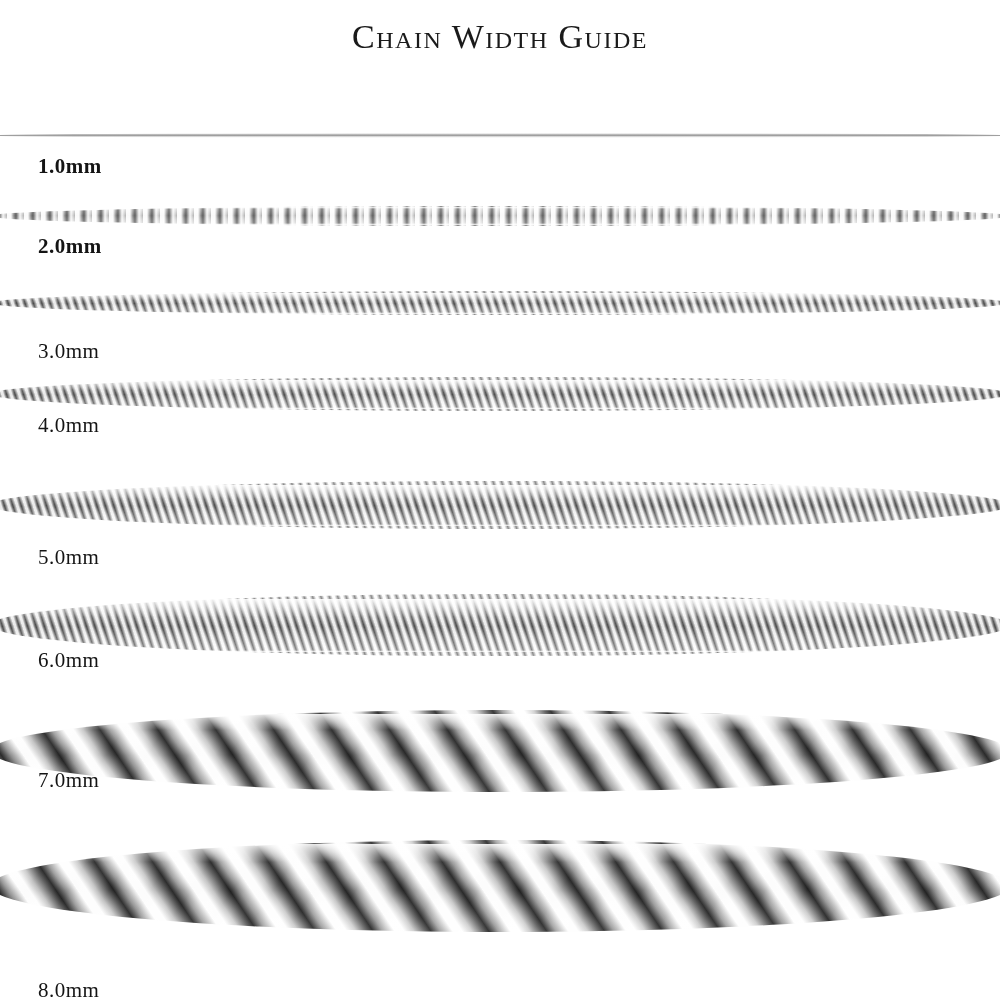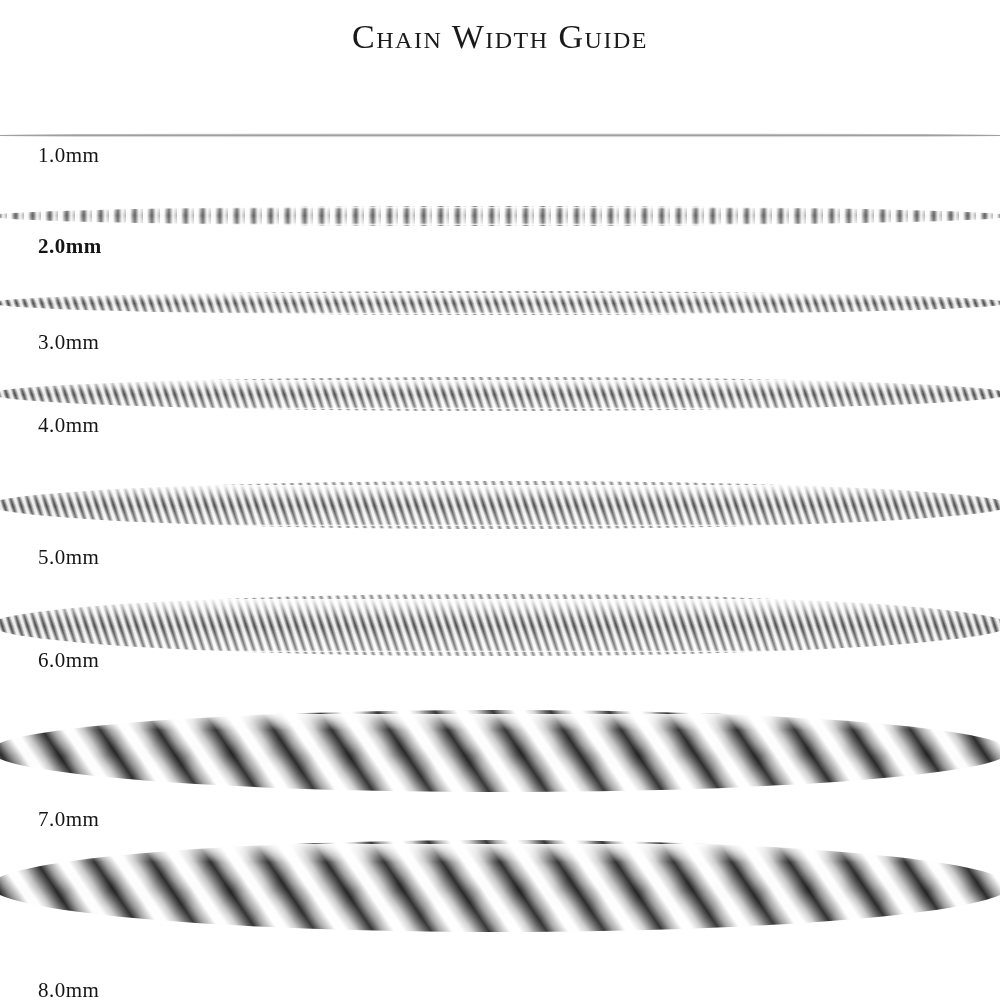--- a/index.html
+++ b/index.html
@@ -165,35 +165,35 @@
 </head>
 <body>
 
 <div id="page">
 
   <div id="title">Chain Width Guide</div>
 
   <div class="chain-wrap" style="top:133px;height:6px;">
     <div class="strand type-thin" style="top:0;height:5px;"></div>
   </div>
-  <div class="label" style="top:143px;">1.0mm</div>
+  <div class="label" style="top:154px;font-weight:bold;">1.0mm</div>
 
   <div class="chain-wrap" style="top:206px;height:22px;">
     <div class="strand type-bead" style="top:0;height:20px;"></div>
     <div class="edge-hi" style="top:1px;"></div>
     <div class="edge-lo" style="top:17px;"></div>
   </div>
   <div class="label" style="top:234px;font-weight:bold;">2.0mm</div>
 
   <div class="chain-wrap" style="top:291px;height:26px;">
     <div class="strand type-snake" style="top:0;height:24px;"></div>
     <div class="gloss" style="top:2px;height:7px;"></div>
     <div class="edge-lo" style="top:21px;"></div>
   </div>
-  <div class="label" style="top:330px;">3.0mm</div>
+  <div class="label" style="top:339px;">3.0mm</div>
 
   <div class="chain-wrap" style="top:377px;height:36px;">
     <div class="strand type-snake" style="top:0;height:34px;"></div>
     <div class="gloss" style="top:3px;height:10px;"></div>
     <div class="edge-lo" style="top:30px;"></div>
   </div>
   <div class="label" style="top:413px;">4.0mm</div>
 
   <div class="chain-wrap" style="top:481px;height:50px;">
     <div class="strand type-snake" style="top:0;height:48px;"></div>
@@ -206,21 +206,21 @@
     <div class="strand type-snake" style="top:0;height:62px;"></div>
     <div class="gloss" style="top:5px;height:18px;"></div>
     <div class="edge-lo" style="top:56px;"></div>
   </div>
   <div class="label" style="top:648px;">6.0mm</div>
 
   <div class="chain-wrap" style="top:710px;height:84px;">
     <div class="strand type-rope" style="top:0;height:82px;"></div>
     <div class="gloss" style="top:4px;height:16px;"></div>
   </div>
-  <div class="label" style="top:807px;">7.0mm</div>
+  <div class="label" style="top:768px;">7.0mm</div>
 
   <div class="chain-wrap" style="top:840px;height:94px;">
     <div class="strand type-rope" style="top:0;height:92px;"></div>
     <div class="gloss" style="top:4px;height:18px;"></div>
   </div>
   <div class="label" style="top:978px;">8.0mm</div>
 
 </div>
 
 </body></html>

